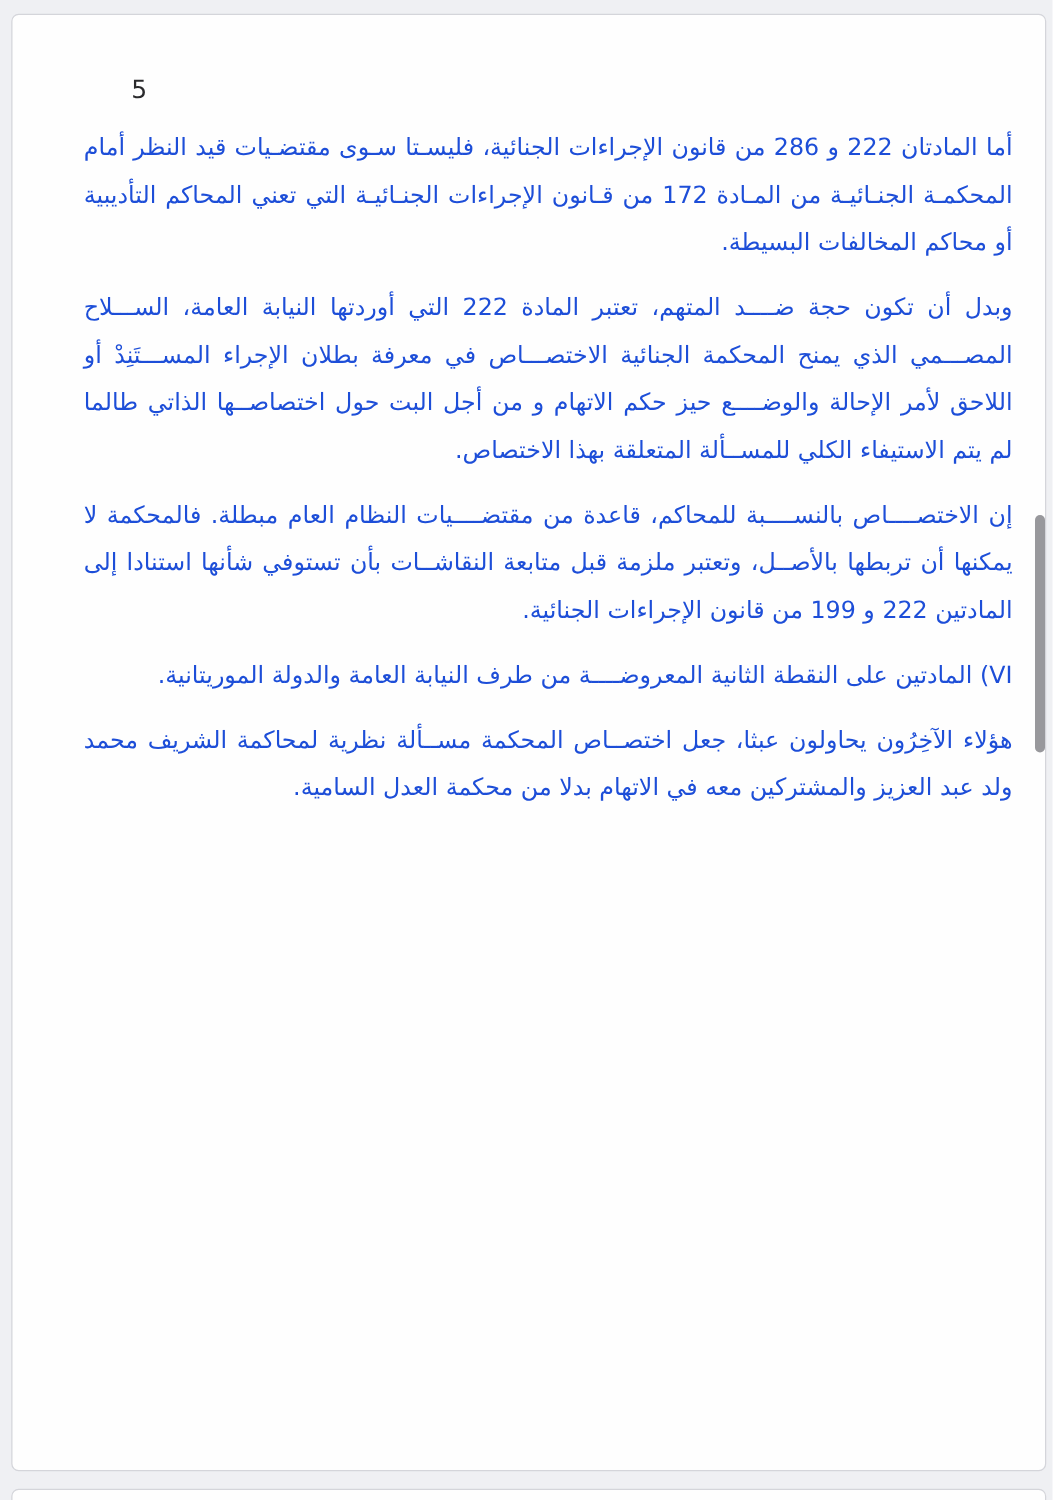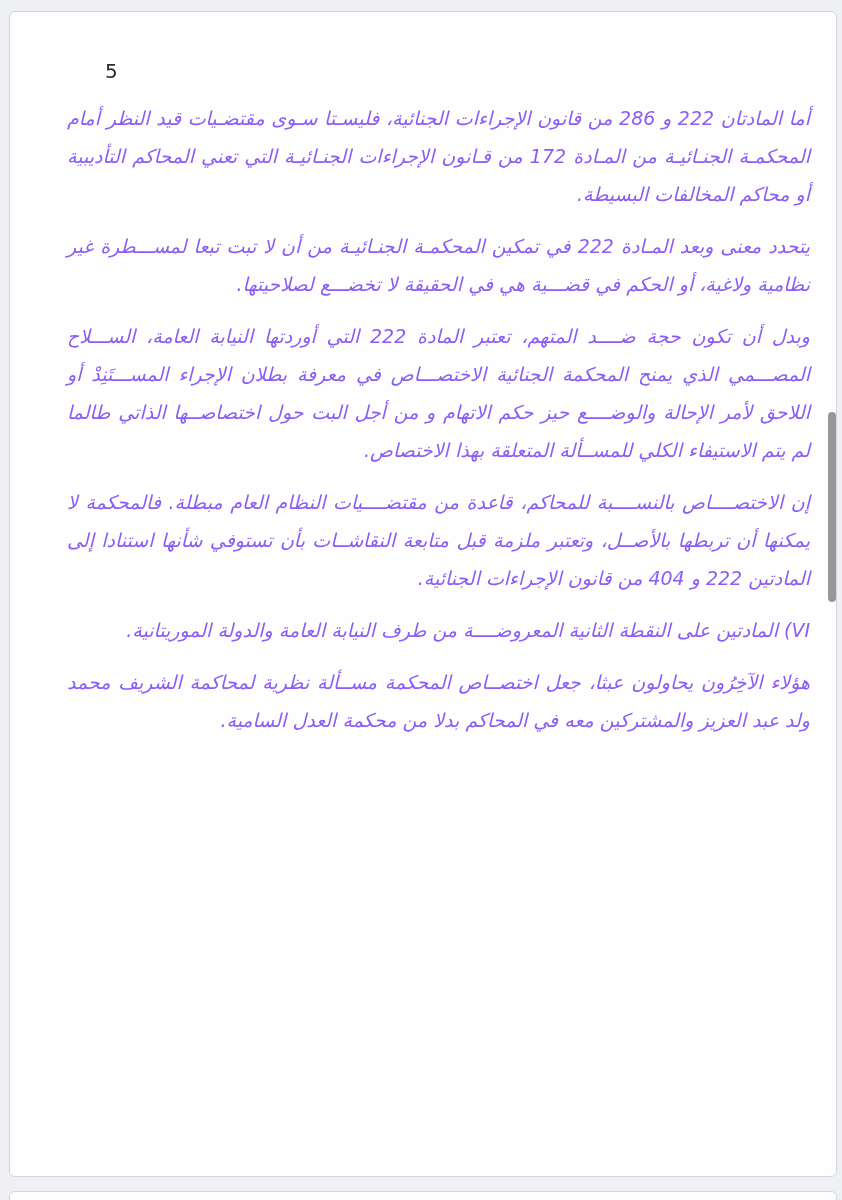--- a/index.html
+++ b/index.html
@@ -35,24 +35,23 @@
     padding-left: 38px;
     font-size: 20px;
     line-height: 24px;
     color: #2a2a2c;
     margin-bottom: 16px;
   }
   .doc-text { direction: rtl; }
   .doc-text p {
     font-size: 19px;
     line-height: 38px;
-    color: #8b5cf6;
+    color: #1d4ed8;
     text-align: justify;
     margin-bottom: 14px;
-    font-style: italic;
   }
   .scrollbar-thumb {
     position: absolute;
     left: 828px;
     top: 412px;
     width: 8px;
     height: 190px;
     background: #98989c;
     border-radius: 4px;
   }
@@ -60,25 +59,24 @@
 </head>
 <body>
 
 <div class="viewer">
 
   <div class="page page-current">
     <span class="page-number">5</span>
 
     <div class="doc-text">
       <p>أما المادتان 222 و 286 من قانون الإجراءات الجنائية، فليسـتا سـوى مقتضـيات قيد النظر أمام المحكمـة الجنـائيـة من المـادة 172 من قـانون الإجراءات الجنـائيـة التي تعني المحاكم التأديبية أو محاكم المخالفات البسيطة.</p>
-      <p>يتحدد معنى وبعد المـادة 222 في تمكين المحكمـة الجنـائيـة من أن لا تبت تبعا لمســـطرة غير نظامية ولاغية، أو الحكم في قضـــية هي في الحقيقة لا تخضـــع لصلاحيتها.</p>
       <p>وبدل أن تكون حجة ضــــد المتهم، تعتبر المادة 222 التي أوردتها النيابة العامة، الســـلاح المصـــمي الذي يمنح المحكمة الجنائية الاختصـــاص في معرفة بطلان الإجراء المســـتَنِدْ أو اللاحق لأمر الإحالة والوضــــع حيز حكم الاتهام و من أجل البت حول اختصاصــها الذاتي طالما لم يتم الاستيفاء الكلي للمســألة المتعلقة بهذا الاختصاص.</p>
-      <p>إن الاختصــــاص بالنســــبة للمحاكم، قاعدة من مقتضــــيات النظام العام مبطلة. فالمحكمة لا يمكنها أن تربطها بالأصــل، وتعتبر ملزمة قبل متابعة النقاشــات بأن تستوفي شأنها استنادا إلى المادتين 222 و 404 من قانون الإجراءات الجنائية.</p>
+      <p>إن الاختصــــاص بالنســــبة للمحاكم، قاعدة من مقتضــــيات النظام العام مبطلة. فالمحكمة لا يمكنها أن تربطها بالأصــل، وتعتبر ملزمة قبل متابعة النقاشــات بأن تستوفي شأنها استنادا إلى المادتين 222 و 199 من قانون الإجراءات الجنائية.</p>
       <p>VI) المادتين على النقطة الثانية المعروضــــة من طرف النيابة العامة والدولة الموريتانية.</p>
-      <p>هؤلاء الآخِرُون يحاولون عبثا، جعل اختصــاص المحكمة مســألة نظرية لمحاكمة الشريف محمد ولد عبد العزيز والمشتركين معه في المحاكم بدلا من محكمة العدل السامية.</p>
+      <p>هؤلاء الآخِرُون يحاولون عبثا، جعل اختصــاص المحكمة مســألة نظرية لمحاكمة الشريف محمد ولد عبد العزيز والمشتركين معه في الاتهام بدلا من محكمة العدل السامية.</p>
     </div>
   </div>
 
   <div class="page page-next"></div>
 
   <div class="scrollbar-thumb"></div>
 
 </div>
 
 </body></html>

